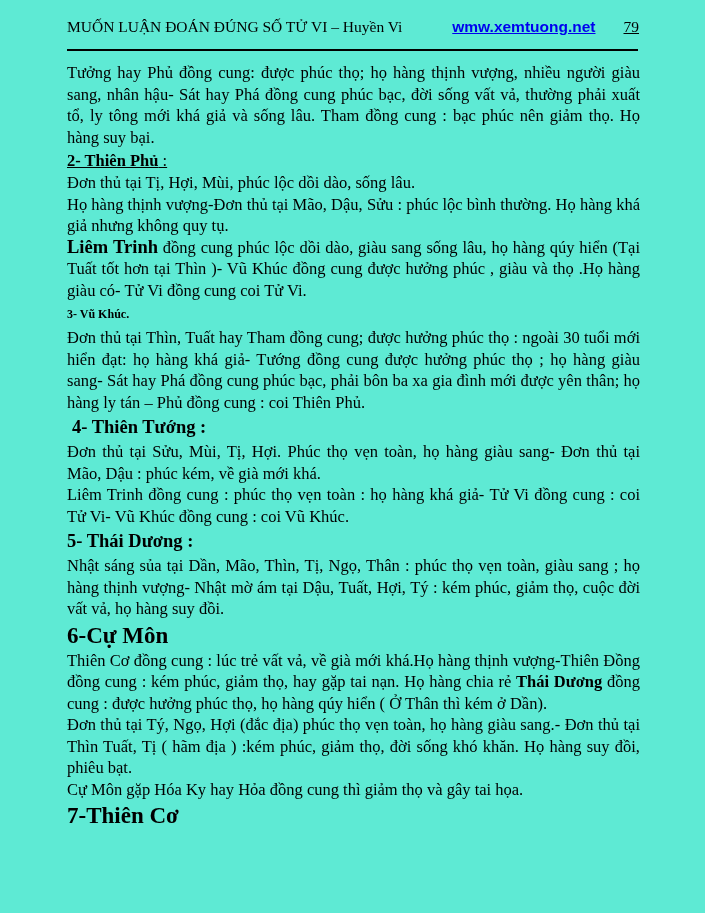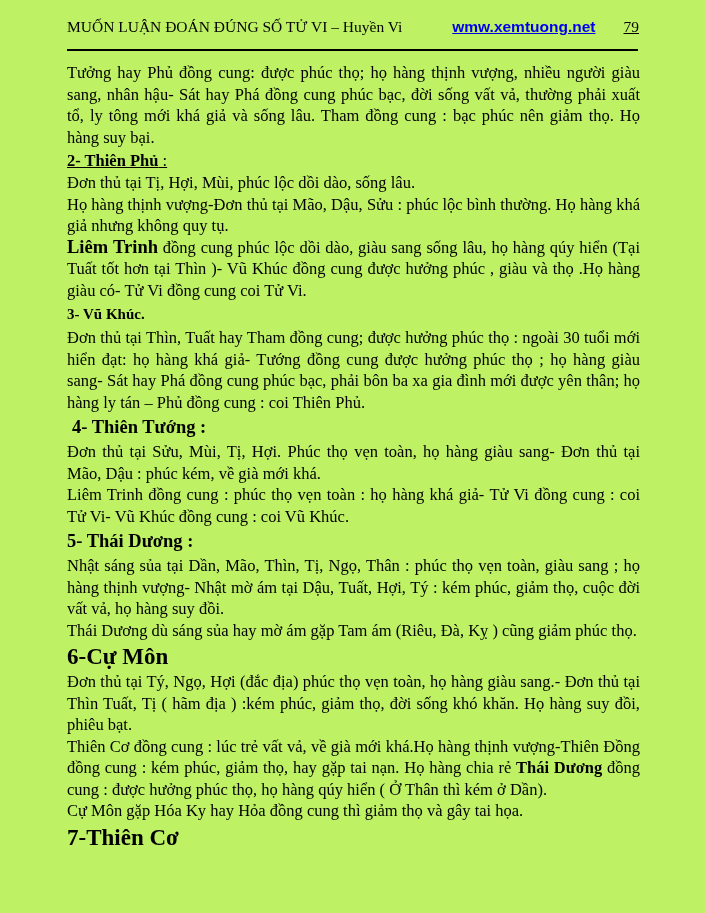--- a/index.html
+++ b/index.html
@@ -1,20 +1,20 @@
 <!DOCTYPE html>
 <html><head>
 <meta charset="utf-8">
 <style>
   html, body { margin: 0; padding: 0; background: #ffffff; }
   .page {
     position: relative;
     width: 705px;
     height: 913px;
-    background: #bef264;
+    background: #5eead4;
     color: #000000;
     font-family: "Liberation Serif", "DejaVu Serif", serif;
     overflow: hidden;
   }
   .header {
     display: flex;
     align-items: baseline;
     padding: 17px 66px 0 67px;
     font-size: 15.5px;
     line-height: 20px;
@@ -38,21 +38,21 @@
   }
   .body-text {
     margin: 11px 65px 0 67px;
     font-size: 16.5px;
     line-height: 21.5px;
     text-align: justify;
   }
   p.para { margin: 0; }
   p.h { margin: 0; text-align: left; font-weight: bold; }
   .h-sm { font-size: 16.5px; line-height: 23px; padding-top: 1px; text-decoration: underline; }
-  .h-md { font-size: 15px; line-height: 26px; }
+  .h-md { font-size: 12px; line-height: 26px; }
   .h-lg { font-size: 18.5px; line-height: 27px; padding-top: 1px; }
   .h-xl { font-size: 23px; line-height: 29px; padding-top: 1px; }
   .h-indent { padding-left: 5px; }
   .runin-bold { font-size: 18.5px; font-weight: bold; }
   .h-tail { font-weight: normal; }
 </style>
 </head>
 <body>
 
 <div class="page">
@@ -86,26 +86,25 @@
 
     <p class="para">Đơn thủ tại Sửu, Mùi, Tị, Hợi. Phúc thọ vẹn toàn, họ hàng giàu sang- Đơn thủ tại Mão, Dậu : phúc kém, về già mới khá.</p>
 
     <p class="para">Liêm Trinh đồng cung : phúc thọ vẹn toàn : họ hàng khá giả- Tử Vi đồng cung : coi Tử Vi- Vũ Khúc đồng cung : coi Vũ Khúc.</p>
 
     <p class="h h-lg">5- Thái Dương :</p>
 
     <p class="para">Nhật sáng sủa tại Dần, Mão, Thìn, Tị, Ngọ, Thân : phúc thọ vẹn toàn, giàu sang ; họ hàng thịnh vượng- Nhật mờ ám tại Dậu, Tuất, Hợi, Tý : kém phúc, giảm thọ, cuộc đời vất vả, họ hàng suy đồi.</p>
 
 
-    <p class="para">Thái Dương dù sáng sủa hay mờ ám gặp Tam ám (Riêu, Đà, Kỵ ) cũng giảm phúc thọ.</p>
 
     <p class="h h-xl">6-Cự Môn</p>
 
+    <p class="para"><span>Thiên Cơ đồng cung : lúc trẻ vất vả, về già mới khá.Họ hàng thịnh vượng-Thiên Đồng đồng cung : kém phúc, giảm thọ, hay gặp tai nạn. Họ hàng chia rẻ </span><b>Thái Dương</b><span> đồng cung : được  hưởng phúc thọ, họ hàng qúy hiển ( Ở Thân thì kém ở Dần).</span></p>
+
     <p class="para">Đơn thủ tại Tý, Ngọ, Hợi (đắc địa) phúc thọ vẹn toàn, họ hàng giàu sang.- Đơn thủ tại Thìn Tuất, Tị ( hãm địa ) :kém phúc, giảm thọ, đời sống khó khăn. Họ hàng suy đồi, phiêu bạt.</p>
-
-    <p class="para"><span>Thiên Cơ đồng cung : lúc trẻ vất vả, về già mới khá.Họ hàng thịnh vượng-Thiên Đồng đồng cung : kém phúc, giảm thọ, hay gặp tai nạn. Họ hàng chia rẻ </span><b>Thái Dương</b><span> đồng cung : được  hưởng phúc thọ, họ hàng qúy hiển ( Ở Thân thì kém ở Dần).</span></p>
 
     <p class="para">Cự Môn gặp Hóa Ky hay Hỏa đồng cung thì giảm thọ và gây tai họa.</p>
 
     <p class="h h-xl">7-Thiên Cơ</p>
 
   </div>
 </div>
 
 </body></html>

